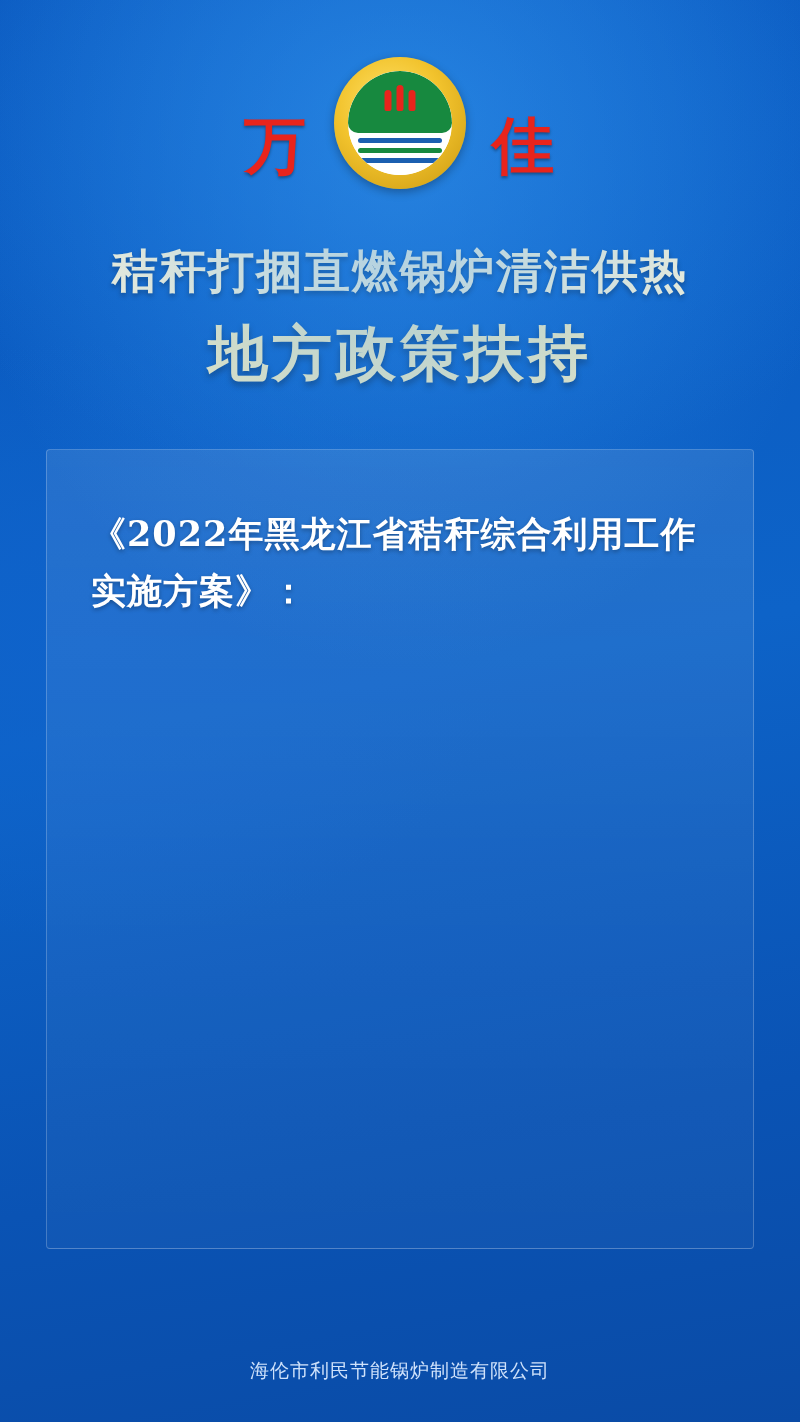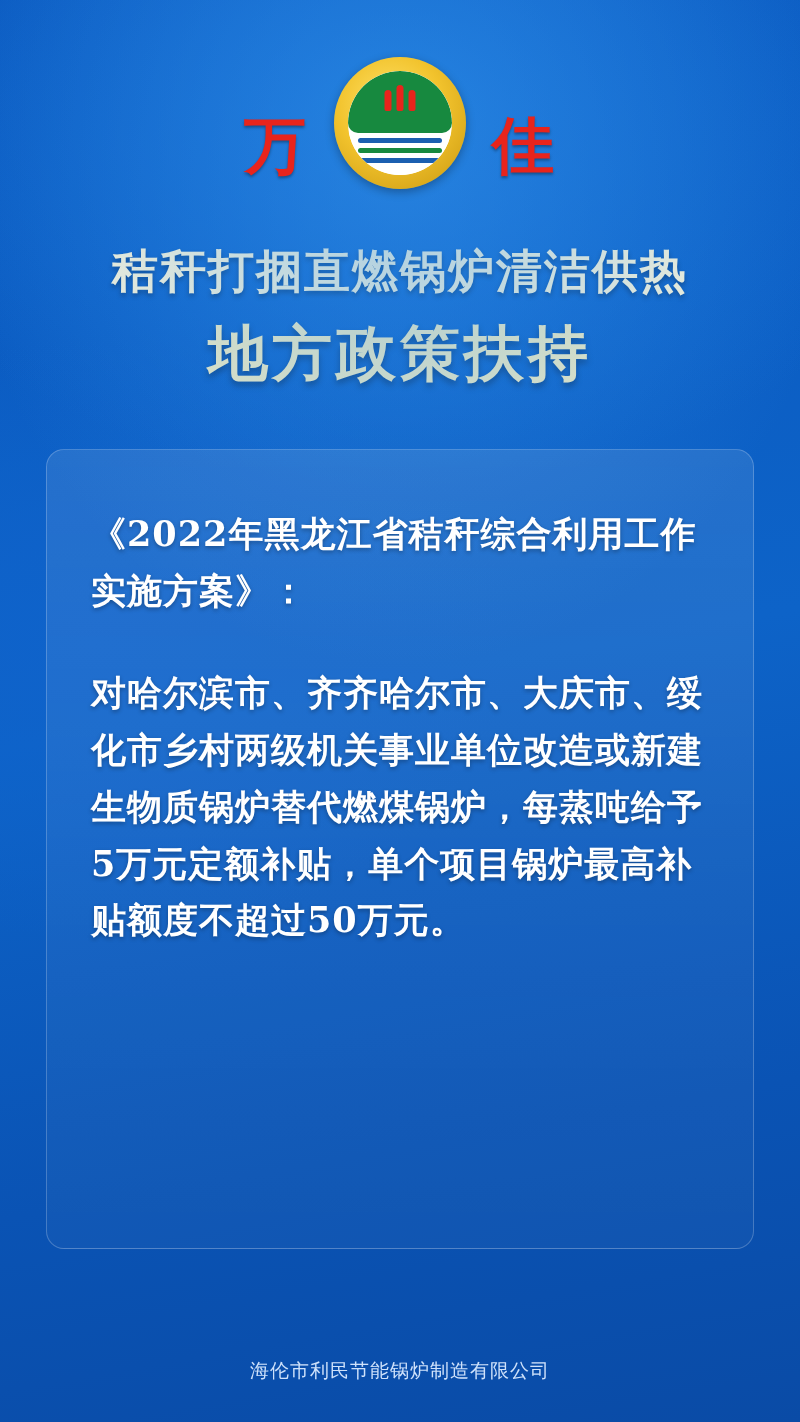--- a/index.html
+++ b/index.html
@@ -144,21 +144,21 @@
     color: #f6eec2;
     text-shadow: 0 4px 6px rgba(0,0,0,0.35);
     margin: 0;
   }
 
   
   .card {
     position: relative;
     margin: 62px 46px 12px 46px;
     min-height: 800px;
-    border-radius: 18px;
+    border-radius: 4px;
     background: linear-gradient(180deg, rgba(255,255,255,0.10) 0%, rgba(255,255,255,0.05) 55%, rgba(255,255,255,0.03) 100%);
     border: 1px solid rgba(255,255,255,0.22);
     box-sizing: border-box;
     padding: 56px 44px 40px 44px;
   }
   .doc-title,
   .para {
     font-family: "DejaVu Serif", serif;
     font-weight: 700;
     color: #ffffff;
@@ -211,18 +211,17 @@
     <span class="brand-char right">佳</span>
   </div>
 
   <div class="heading-block">
     <h1 class="heading-1">秸秆打捆直燃锅炉清洁供热</h1>
     <h2 class="heading-2">地方政策扶持</h2>
   </div>
 
   <div class="card">
     <p class="doc-title">《2022年黑龙江省秸秆综合利用工作实施方案》：</p>
-    <p class="para">对哈尔滨市、齐齐哈尔市、大庆市、绥化市乡村两级机关事业单位改造或新建生物质锅炉替代燃煤锅炉，每蒸吨给予5万元定额补贴，单个项目锅炉最高补贴额度不超过50万元。</p>
   </div>
 
   <div class="footer">海伦市利民节能锅炉制造有限公司</div>
 
 </div>
 
 </body></html>

